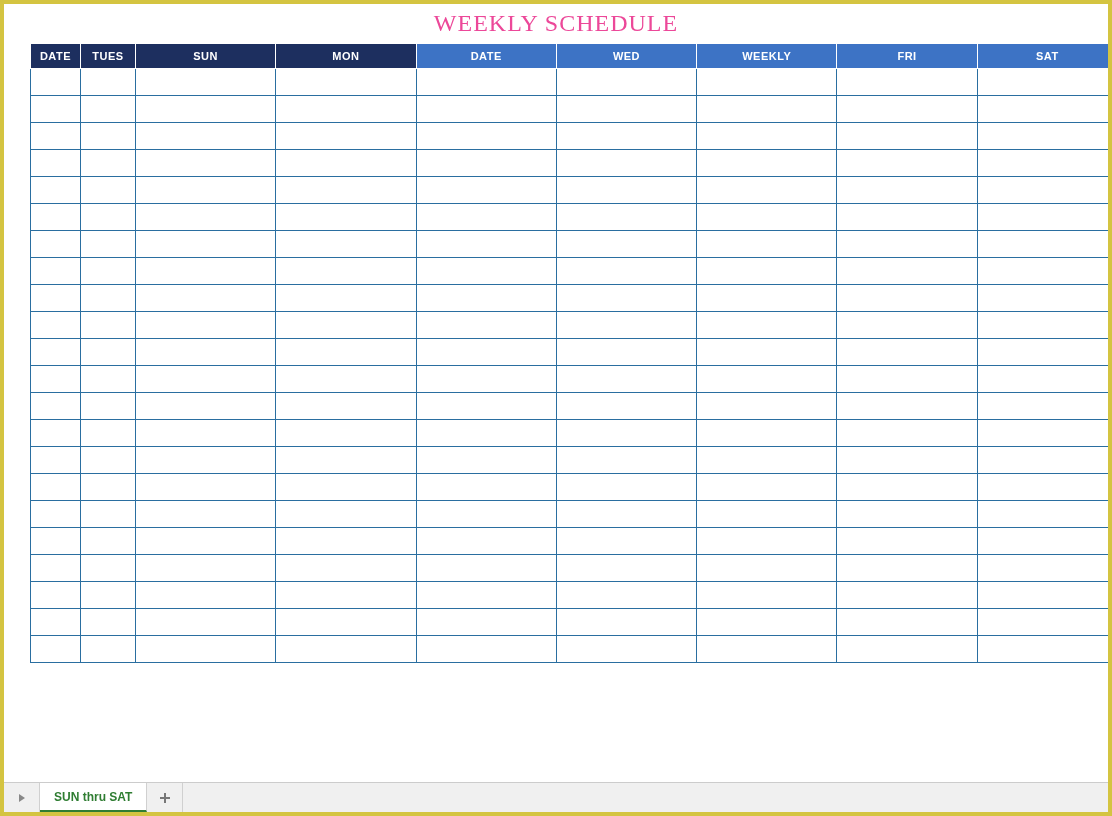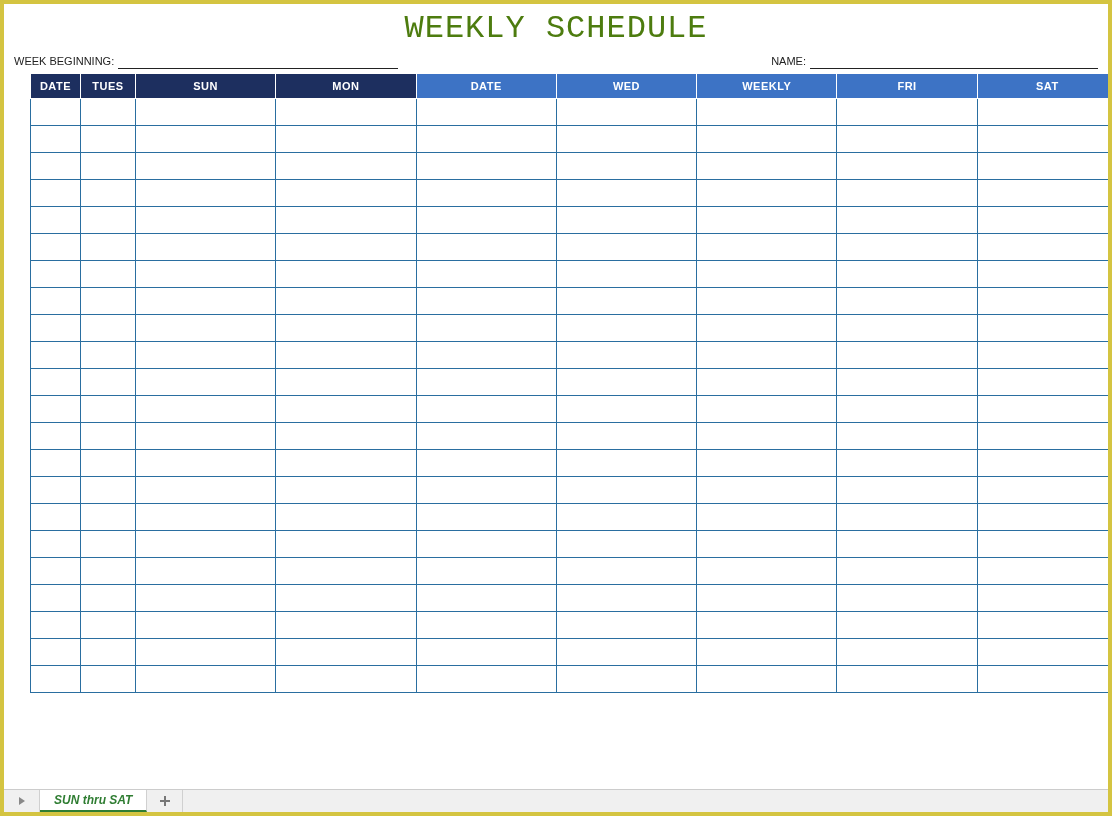--- a/index.html
+++ b/index.html
@@ -11,25 +11,25 @@
     border: 4px solid #d4c441;
     position: relative;
     overflow: hidden;
   }
   .sheet-area {
     padding: 4px 8px 0 8px;
     height: 786px;
   }
   .title {
     text-align: center;
-    color: #4d7c0f;
-    font-size: 32px;
+    color: #ec4899;
+    font-size: 24px;
     font-weight: 400;
     letter-spacing: 1px;
-    font-family: Liberation Mono, monospace;
+    font-family: Liberation Serif, serif;
     margin: 2px 0 6px 0;
   }
   .meta-row {
     display: flex;
     align-items: flex-end;
     font-size: 11px;
     color: #222;
     margin: 0 0 4px 0;
     padding: 0 2px;
   }
@@ -80,26 +80,25 @@
     left: 40px;
     bottom: 44px;
     font-size: 10px;
     color: #e2e2e2;
     letter-spacing: 0.5px;
   }
 
   .tab-bar {
     position: absolute;
     left: 0; right: 0; bottom: 0;
-    height: 23px;
+    height: 30px;
     background: #f0f0f0;
     border-top: 1px solid #ccc;
     display: flex;
     align-items: stretch;
-    font-style: italic;
   }
   .tab-nav-btn {
     width: 36px;
     display: flex;
     align-items: center;
     justify-content: center;
     border-right: 1px solid #d0d0d0;
     color: #888;
     cursor: pointer;
   }
@@ -126,27 +125,20 @@
     cursor: pointer;
   }
   .tab-add svg { width: 12px; height: 12px; }
 </style>
 </head>
 <body>
 
 <div class="sheet-area">
   <h1 class="title">WEEKLY SCHEDULE</h1>
 
-  <div class="meta-row">
-    <span class="meta-label">WEEK BEGINNING:</span>
-    <input class="meta-input wb-input" value="" style="">
-    <span class="meta-spacer"></span>
-    <span class="meta-label">NAME:</span>
-    <input class="meta-input name-input" value="" style="">
-  </div>
 
   <table class="schedule">
     <colgroup>
       <col class="col-date">
         <col class="col-hours">
       <col>
         <col>
         <col>
         <col>
         <col>

